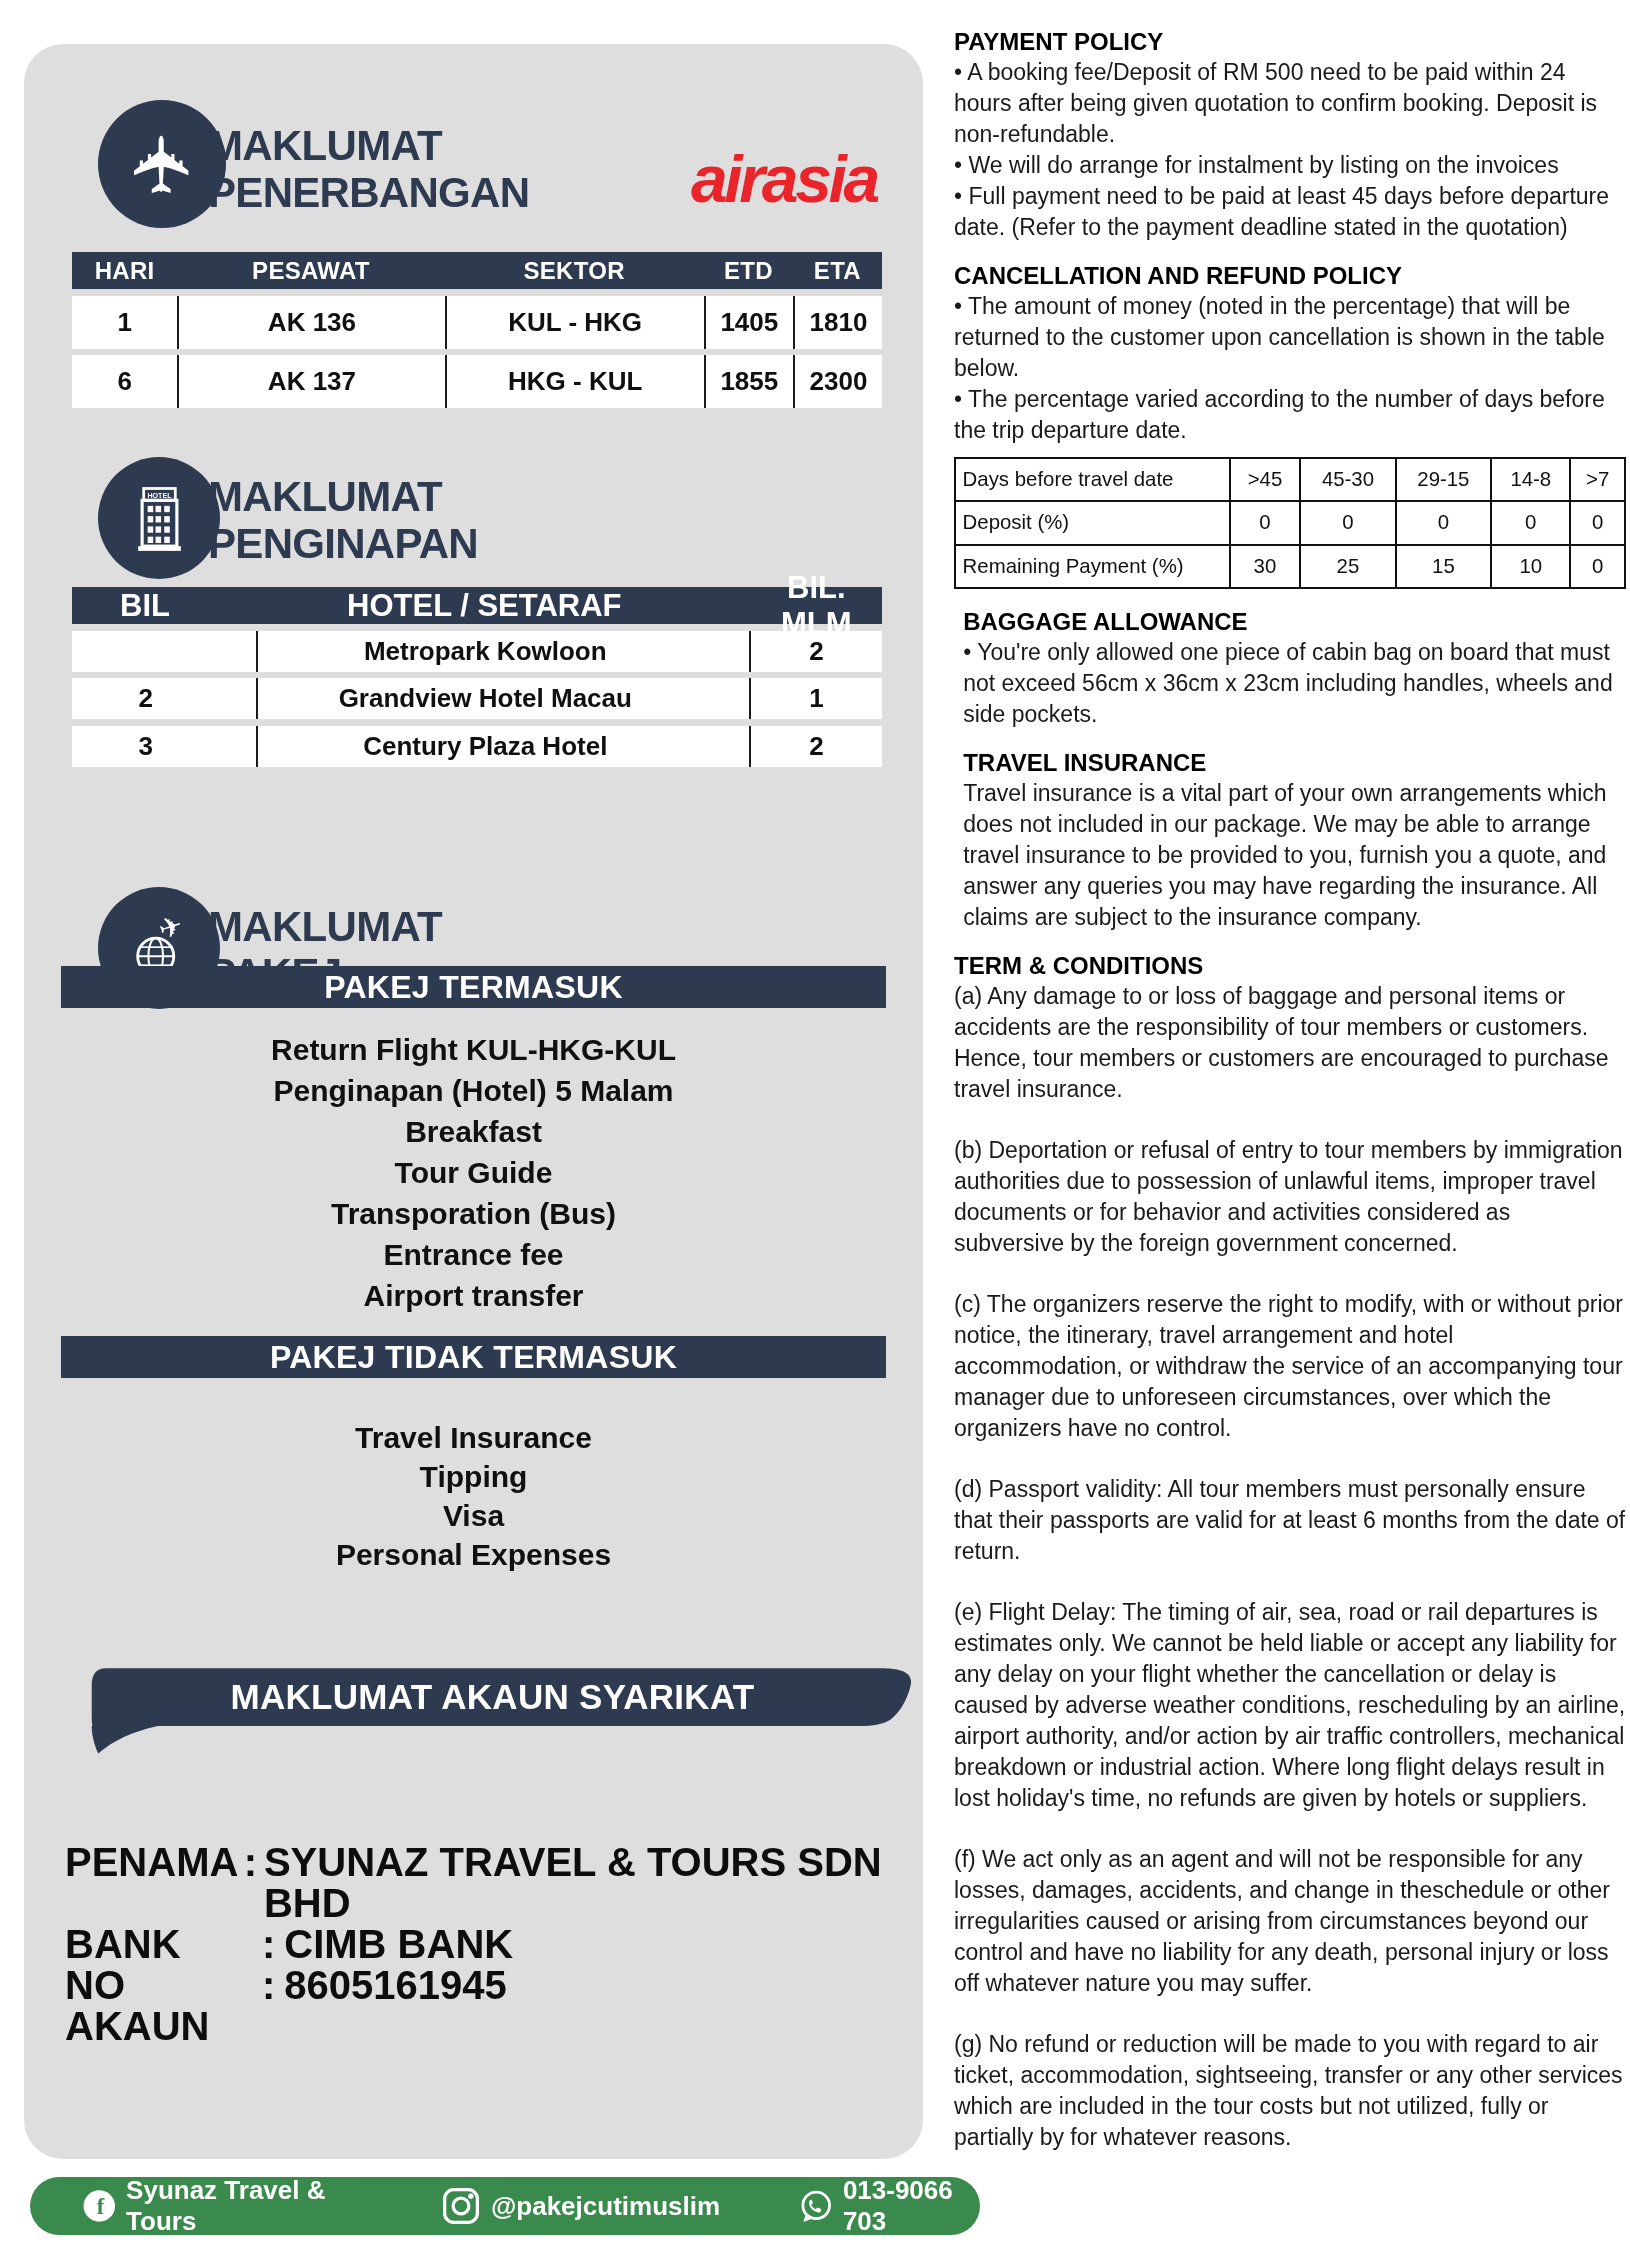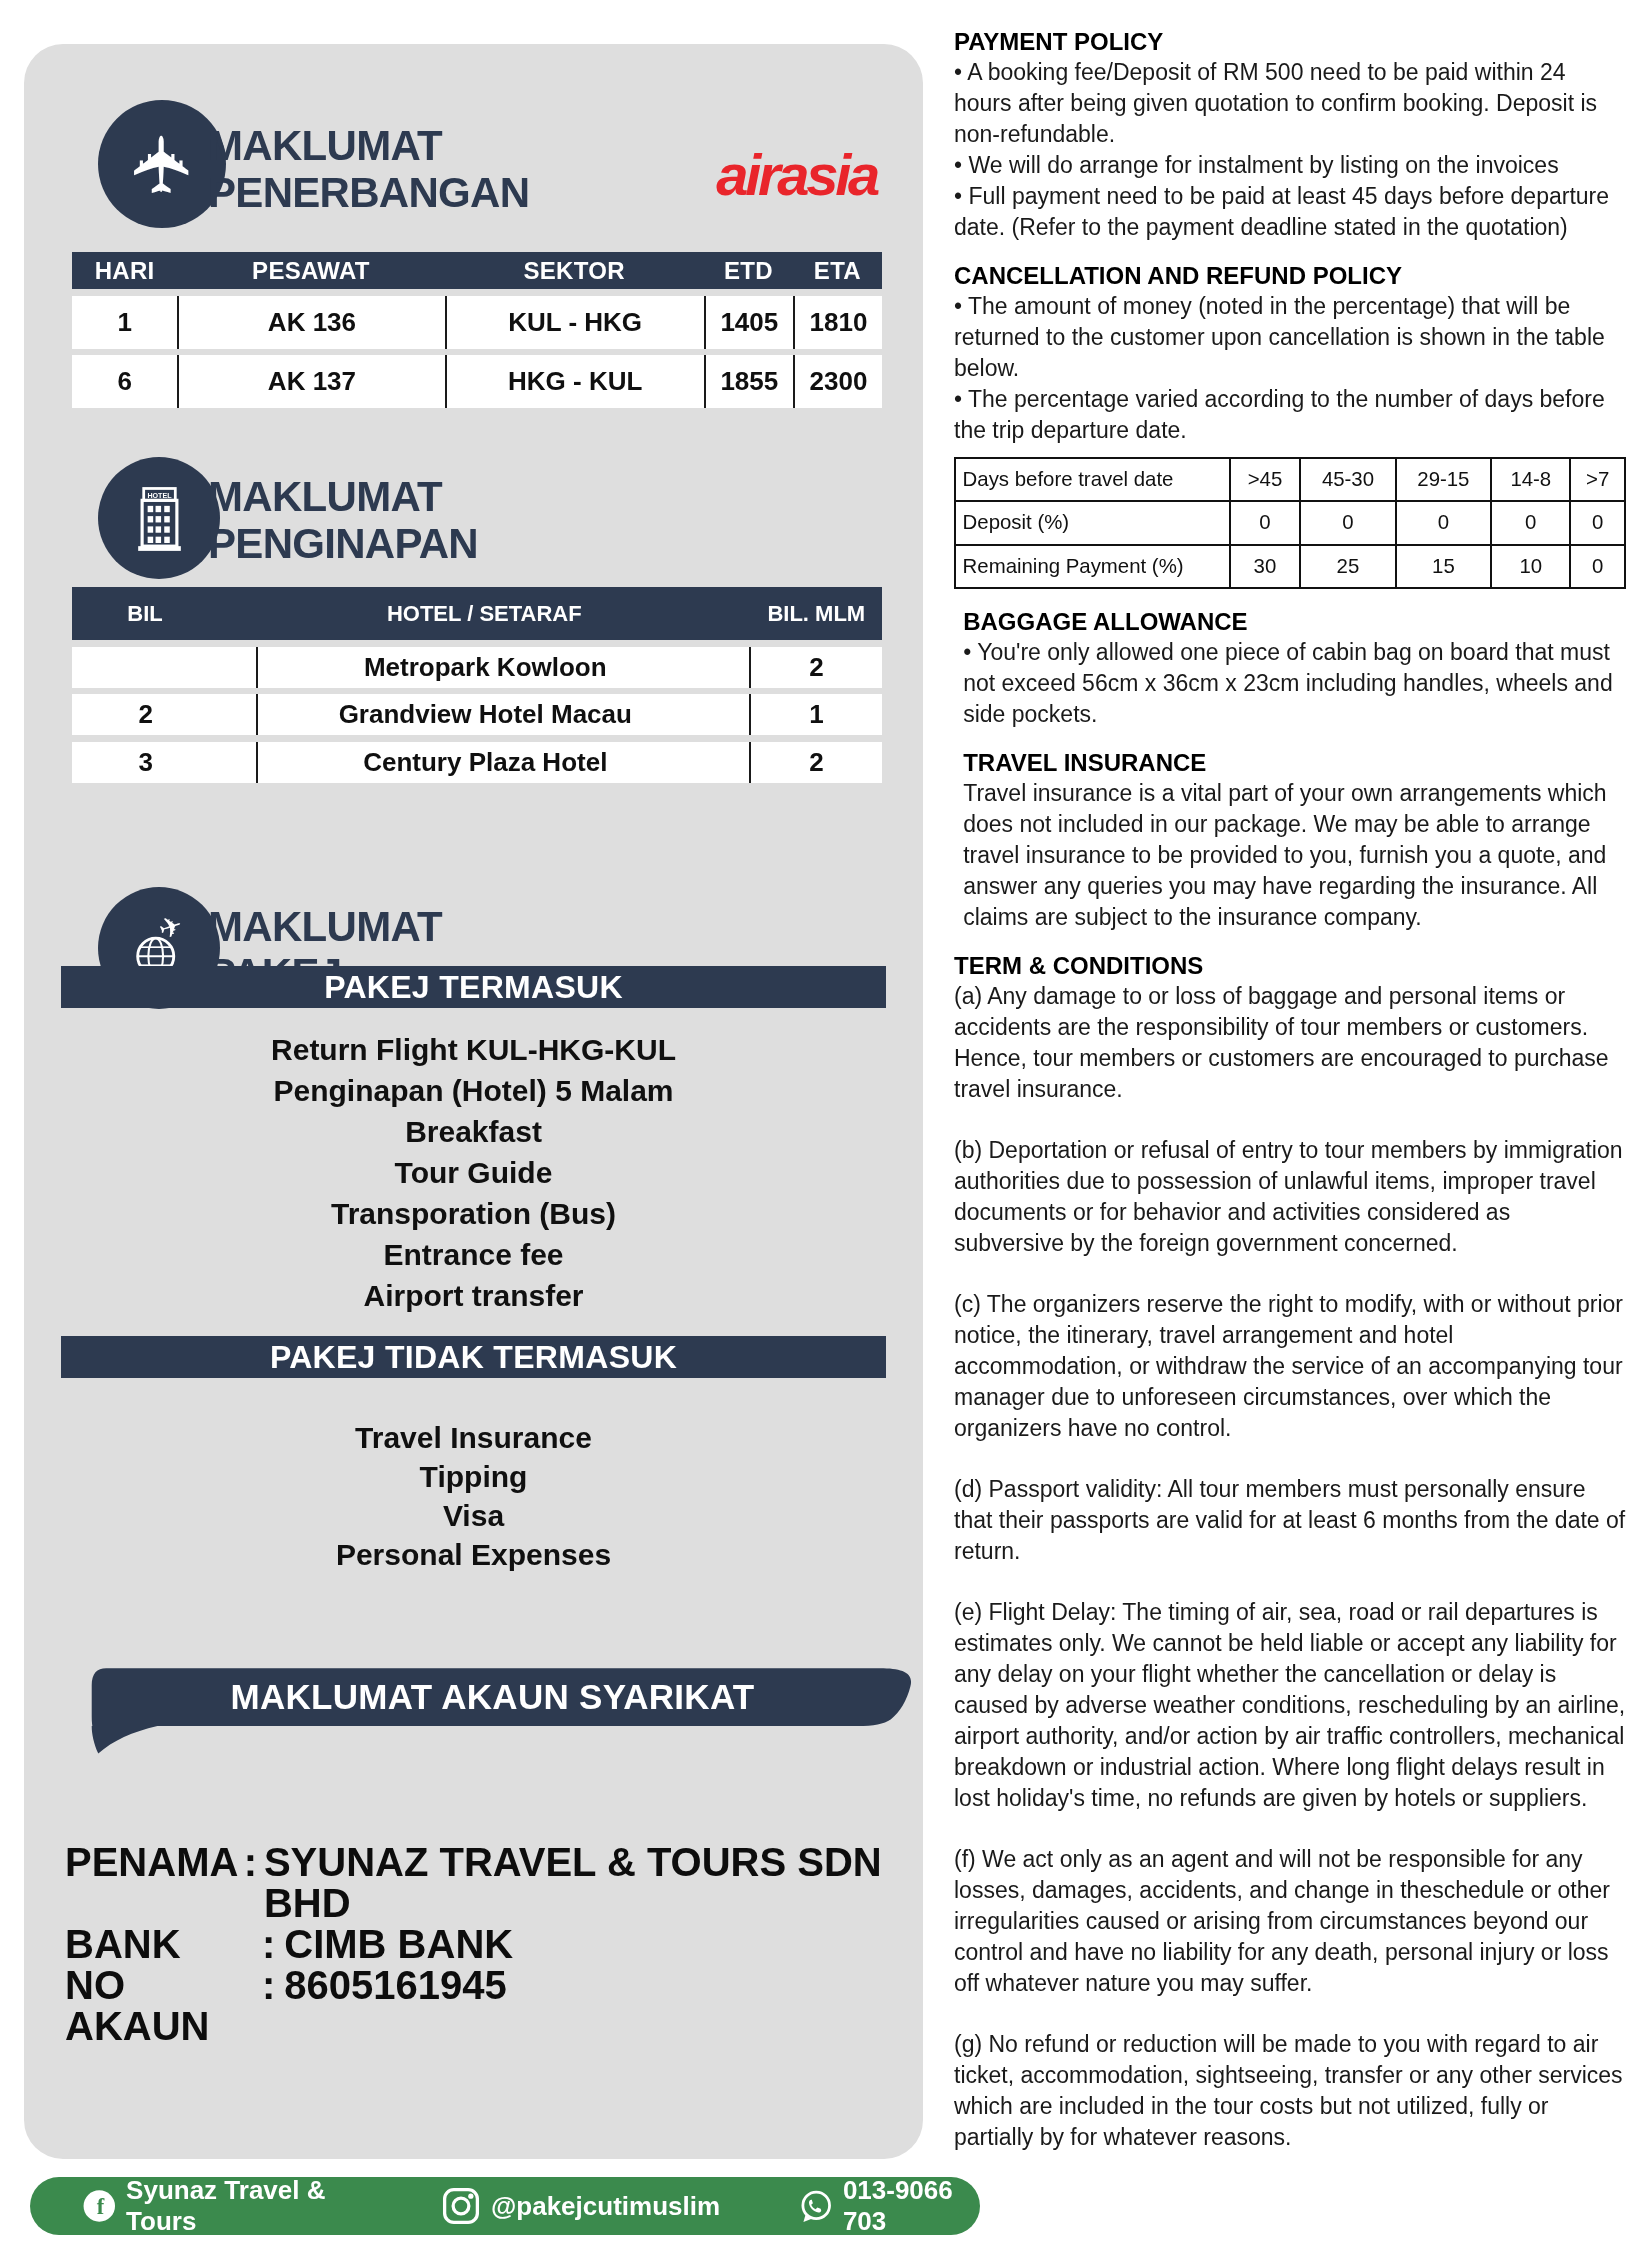--- a/index.html
+++ b/index.html
@@ -7,38 +7,38 @@
               font-family:"Liberation Sans", sans-serif; }
   .panel { position:absolute; left:24px; top:44px; width:899px; height:2115px;
            background:#dedede; border-radius:39px; }
 
   
   .sec-icon { position:absolute; border-radius:50%; background:#2d3a50; color:#fff;
               display:flex; align-items:center; justify-content:center; }
   .sec-title { position:absolute; color:#2d3a50; font-weight:bold; font-size:42px;
                line-height:1.12; letter-spacing:-0.7px; }
   .logo-airasia { position:absolute; right:46px; top:97px; color:#e9252b;
-                  font-size:58px; font-weight:bold; font-style:italic; letter-spacing:-3.3px; }
+                  font-size:66px; font-weight:bold; font-style:italic; letter-spacing:-3.3px; }
 
   
   .ftable { position:absolute; }
   .trow { display:flex; width:100%; }
   .thead { background:#2d3a50; color:#fff; font-weight:bold; }
   .thead .tc { border:none; }
   .tbody-row { background:#ffffff; color:#101010; font-weight:bold; margin-top:6.6px; }
   .tc { display:flex; align-items:center; justify-content:center; text-align:center; }
   .tbody-row .tc + .tc { border-left:2px solid #1a1a1a; }
 
   .flight-table { left:48px; top:208px; width:810px; font-size:26px;border-radius:24px; }
   .flight-table .thead { height:37px; font-size:24px; letter-spacing:0.3px; }
   .flight-table .tbody-row { height:53px; }
   .fc0{width:13%;} .fc1{width:33%;} .fc2{width:32%;} .fc3{width:11%;} .fc4{width:11%;}
 
   .hotel-table { left:48px; top:543px; width:810px; font-size:26px; }
-  .hotel-table .thead { height:53px; font-size:22px;gap:40px; }
+  .hotel-table .thead { height:37px; font-size:31px;gap:40px; }
   .hotel-table .tbody-row { height:41px;gap:36px; }
   .hc0{width:20%;} .hc1{width:62%;} .hc2{width:18%;}
 
   
   .banner { position:absolute; left:37px; width:825px; height:42px; background:#2d3a50;
             color:#fff; font-weight:bold; font-size:32px; display:flex;
             align-items:center; justify-content:center; letter-spacing:0.3px; }
   .plist { position:absolute; left:37px; width:825px; text-align:center; color:#101010;
            font-weight:bold; font-size:30px; }
   .plist div { line-height:41px; }

